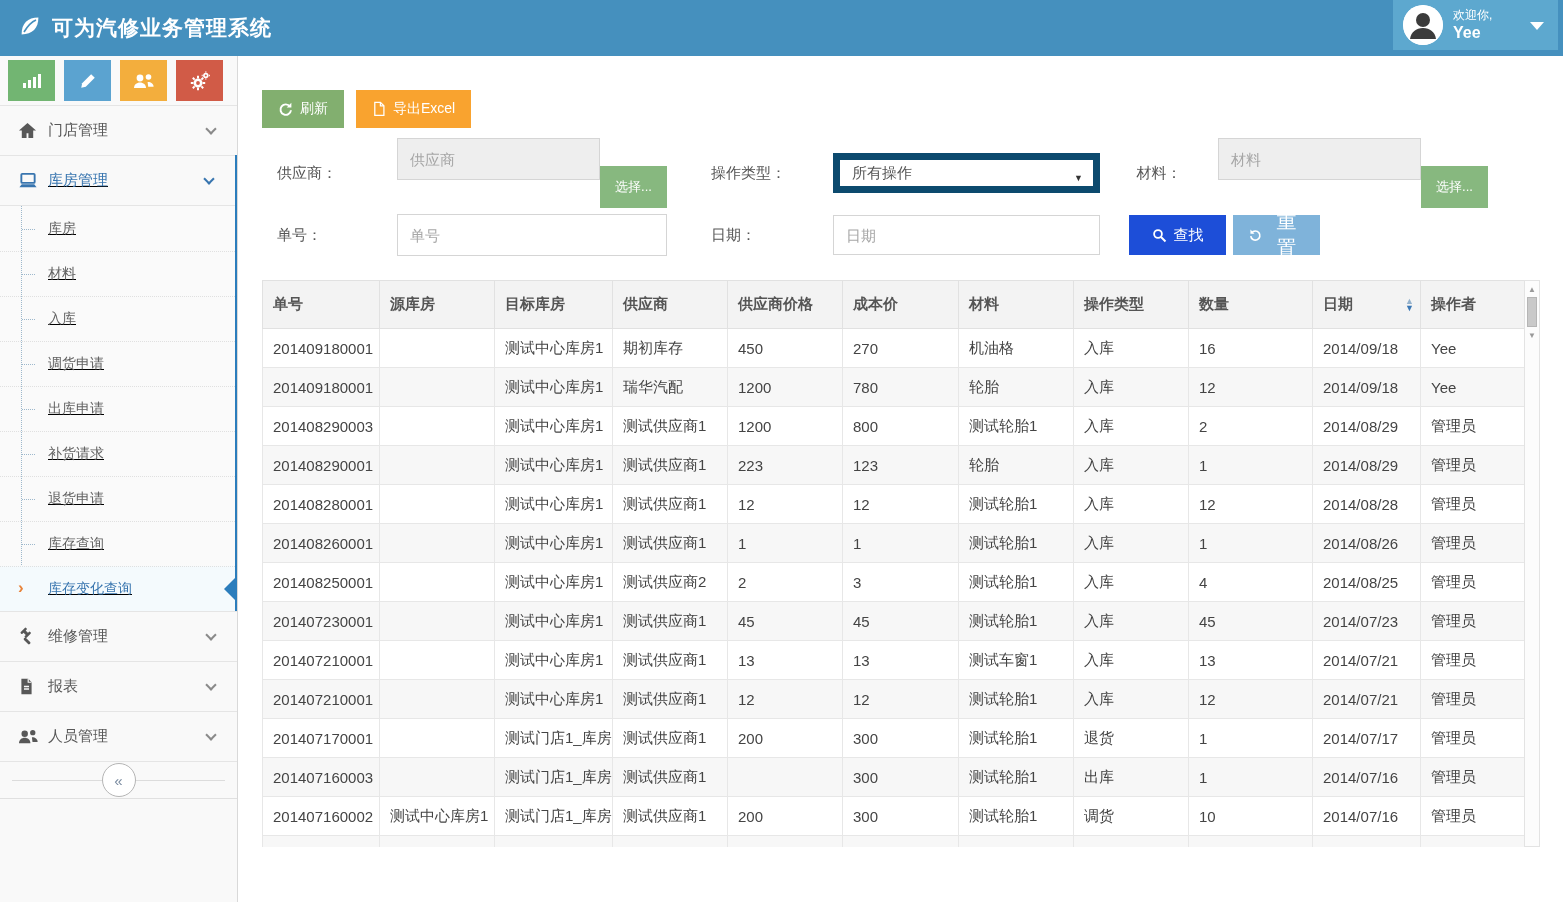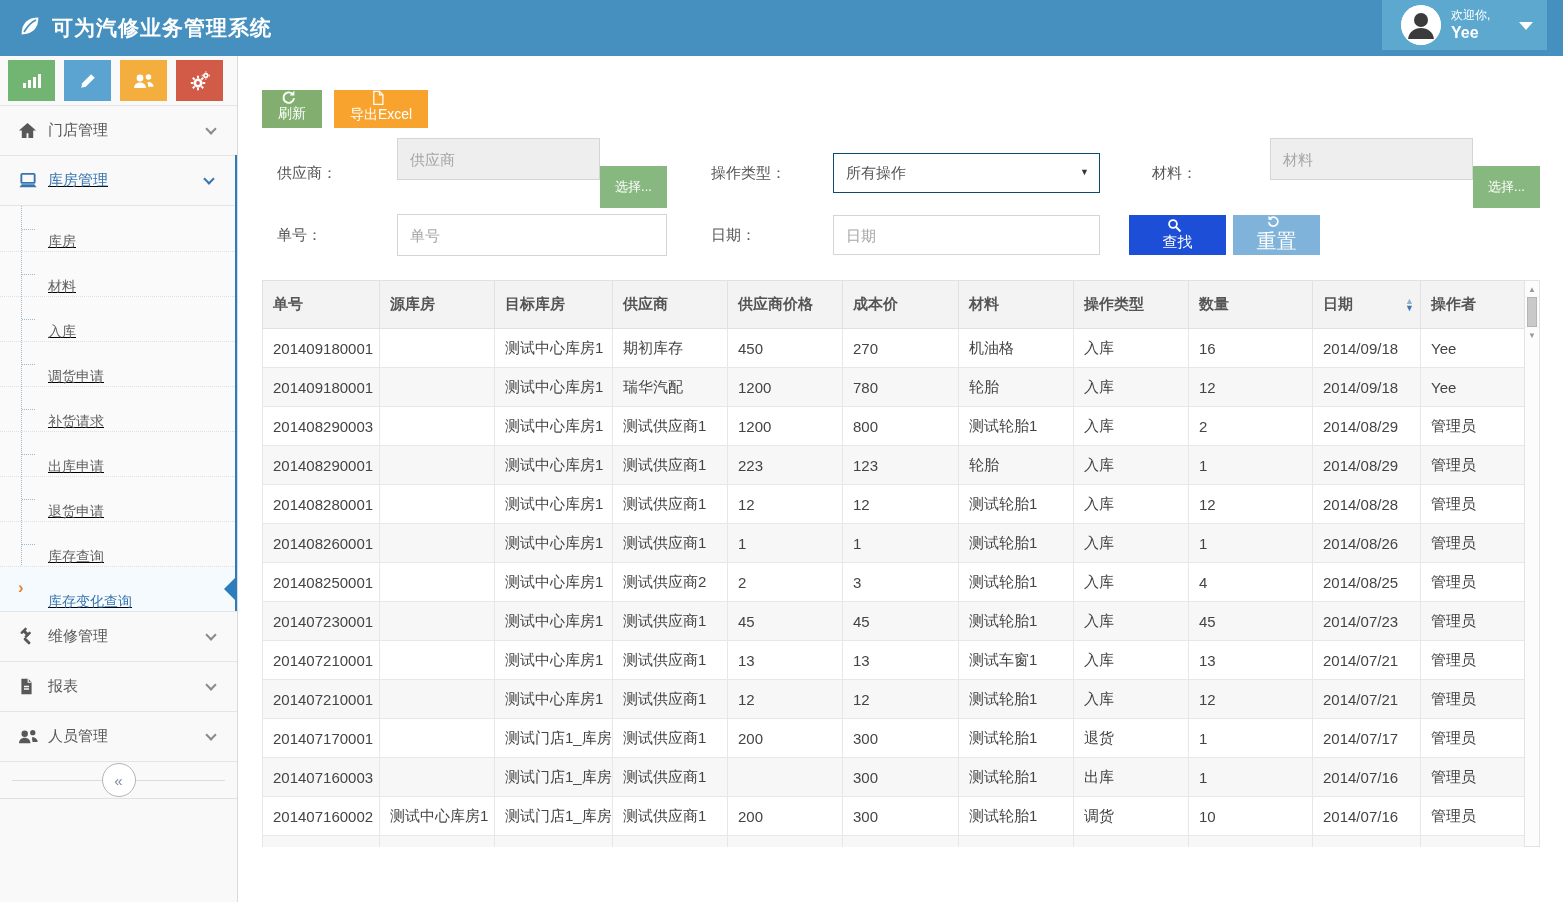--- a/index.html
+++ b/index.html
@@ -5,22 +5,22 @@
   * { margin:0; padding:0; box-sizing:border-box; }
   html,body { width:1563px; height:902px; overflow:hidden;
     font-family:"Liberation Sans","DejaVu Sans",sans-serif; background:#fff; }
 
   
   .topbar { position:absolute; left:0; top:0; width:1563px; height:56px;
     background:#4590be; display:flex; align-items:center; }
   .brand { display:flex; align-items:center; padding-left:18px; color:#fff; }
   .brand svg { margin-right:10px; }
   .brand-title { font-size:21px; font-weight:bold; color:#fff; letter-spacing:1px; }
-  .userbox { position:absolute; right:16px; top:0; width:165px; height:50px;
-    background:#5da8cf; display:flex; align-items:center; padding-left:19px; }
+  .userbox { position:absolute; right:5px; top:0; width:165px; height:50px;
+    background:#5da8cf; display:flex; align-items:center; padding-left:10px; }
   .avatar { width:40px; height:40px; border-radius:50%; background:#fff; overflow:hidden; flex:none; }
   .usertext { margin-left:10px; color:#fff; line-height:1.25; }
   .welcome { font-size:12px; }
   .username { font-size:16px; font-weight:bold; }
   .user-caret { position:absolute; right:14px; top:22px; width:0; height:0;
     border-left:7px solid transparent; border-right:7px solid transparent; border-top:8px solid #fff; }
 
   
   .sidebar { position:absolute; left:0; top:56px; width:238px; bottom:0;
     background:#f9f9f9; border-right:1px solid #d9d9d9; }
@@ -30,21 +30,21 @@
     display:flex; align-items:center; padding-left:18px; color:#585858; cursor:pointer; }
   .menuitem .mi-icon { width:30px; color:#585858; display:flex; }
   .menuitem .mi-label { font-size:15px; }
   .chev { position:absolute; right:22px; top:50%; width:8px; height:8px; margin-top:-6px;
     border-right:2px solid #8a8a8a; border-bottom:2px solid #8a8a8a; transform:rotate(45deg); }
   .activegroup { border-right:2px solid #2b7dbc;text-decoration:underline; }
   .activegroup .menuitem, .activegroup .mi-icon { color:#3875af; }
   .activegroup .chev { border-color:#3875af; }
   .submenu { position:relative; border-top:1px solid #e5e5e5; background:#fafafa; }
   .submenu::before { content:""; position:absolute; left:21px; top:0; bottom:0; border-left:1px dotted #9db8cc; }
-  .subitem { position:relative; height:45px; display:flex; align-items:flex-end; cursor:pointer; }
+  .subitem { position:relative; height:45px; display:flex; align-items:center; cursor:pointer; }
   .subitem + .subitem { border-top:1px dotted #e0e0e0; }
   .subitem::before { content:""; position:absolute; left:22px; top:50%; width:13px; border-top:1px dotted #9db8cc; }
   .subitem span.sublabel { padding-left:48px; font-size:14px; color:#616161; }
   .subitem.active { background:#f4fafd; }
   .subitem.active::before { display:none; }
   .subitem.active span.sublabel { color:#3875af; }
   .subitem.active::after { content:""; position:absolute; right:0; top:50%; margin-top:-11px;
     border-top:11px solid transparent; border-bottom:11px solid transparent; border-right:11px solid #2b7dbc; }
   .subarrow { position:absolute; left:18px; top:50%; transform:translateY(-54%);
     color:#e8833a; font-size:17px; font-weight:bold; }
@@ -57,40 +57,40 @@
   
   .content { position:absolute; left:238px; top:56px; right:0; bottom:0; background:#fff;
     padding:16px 23px 0 24px; }
   .pagehead { padding-bottom:16px; border-bottom:1px dotted #d8d8d8; }
   .pagetitle { display:inline; font-size:30px; font-weight:normal; color:#3d9cd2; }
   .crumb { font-size:15px; color:#939393; margin-left:14px; }
   .crumb .sep { margin-right:6px; font-size:16px; }
 
   .toolbar { margin-top:18px; display:flex; gap:12px; }
   .btn { display:inline-flex; align-items:center; height:38px; padding:0 16px;
-    color:#fff; font-size:14px; border:none; cursor:pointer;flex-direction:column; }
+    color:#fff; font-size:14px; border:none; cursor:pointer; }
   .btn svg { margin-right:7px; }
   .btn-refresh { background:#82af6f; }
   .btn-export { background:#f9a32f; }
 
   .filters { margin-top:24px; }
   .frow { display:flex; align-items:center; height:42px; margin-bottom:20px; }
   .flabel { font-size:15px; color:#555; flex:none; }
   .fl-1 { margin-left:15px; width:120px; }
   .fl-2 { margin-left:44px; width:122px; }
-  .fl-3 { margin-left:52px; width:118px; }
+  .fl-3 { width:118px;text-align:center; }
   .igroup { display:flex; flex:none; }
   .tinput { height:42px; border:1px solid #d5d5d5; font-size:15px; padding:0 12px;
     color:#555; font-family:inherit; outline:none; }
   .tinput::placeholder { color:#a6a6a6; }
   .ro { background:#eee; }
   .w203 { width:203px; } .w270 { width:270px; }
   .choosebtn { width:67px; height:42px; background:#87b87f; color:#fff; font-size:13px;
     border:none; cursor:pointer;margin-top:28px; }
-  .selectbox { position:relative; width:267px; height:40px; border:1px solid #0c4a6e; background:#fff;
+  .selectbox { position:relative; width:267px; height:40px; border:7px solid #0c4a6e; background:#fff;
     display:flex; align-items:center; padding-left:12px; font-size:15px; color:#555; cursor:pointer; }
   .select-caret { position:absolute; right:10px; top:13px; font-size:9px; color:#333; }
   .btn-find { margin-left:29px; width:97px; height:40px; justify-content:center; background:#4180c0; font-size:15px; }
   .btn-reset { margin-left:7px; width:87px; height:40px; justify-content:center; background:#7fb3da; font-size:20px; }
 
   
   .grid { position:relative; margin-top:24px; width:1278px; height:567px; overflow:hidden; }
   table.jq { border-collapse:collapse; table-layout:fixed; width:1262px; }
   table.jq th { height:48px; background:#f3f3f3; border:1px solid #e1e1e1;
     font-size:15px; font-weight:bold; color:#555; text-align:left; padding-left:10px;
@@ -204,24 +204,24 @@
         <div class="subitem">
           <span class="sublabel">材料</span>
         </div>
         <div class="subitem">
           <span class="sublabel">入库</span>
         </div>
         <div class="subitem">
           <span class="sublabel">调货申请</span>
         </div>
         <div class="subitem">
+          <span class="sublabel">出库申请</span>
+        </div>
+        <div class="subitem">
           <span class="sublabel">补货请求</span>
-        </div>
-        <div class="subitem">
-          <span class="sublabel">出库申请</span>
         </div>
         <div class="subitem">
           <span class="sublabel">退货申请</span>
         </div>
         <div class="subitem">
           <span class="sublabel">库存查询</span>
         </div>
         <div class="subitem active">
           <span class="subarrow">›</span>
           <span class="sublabel">库存变化查询</span>

